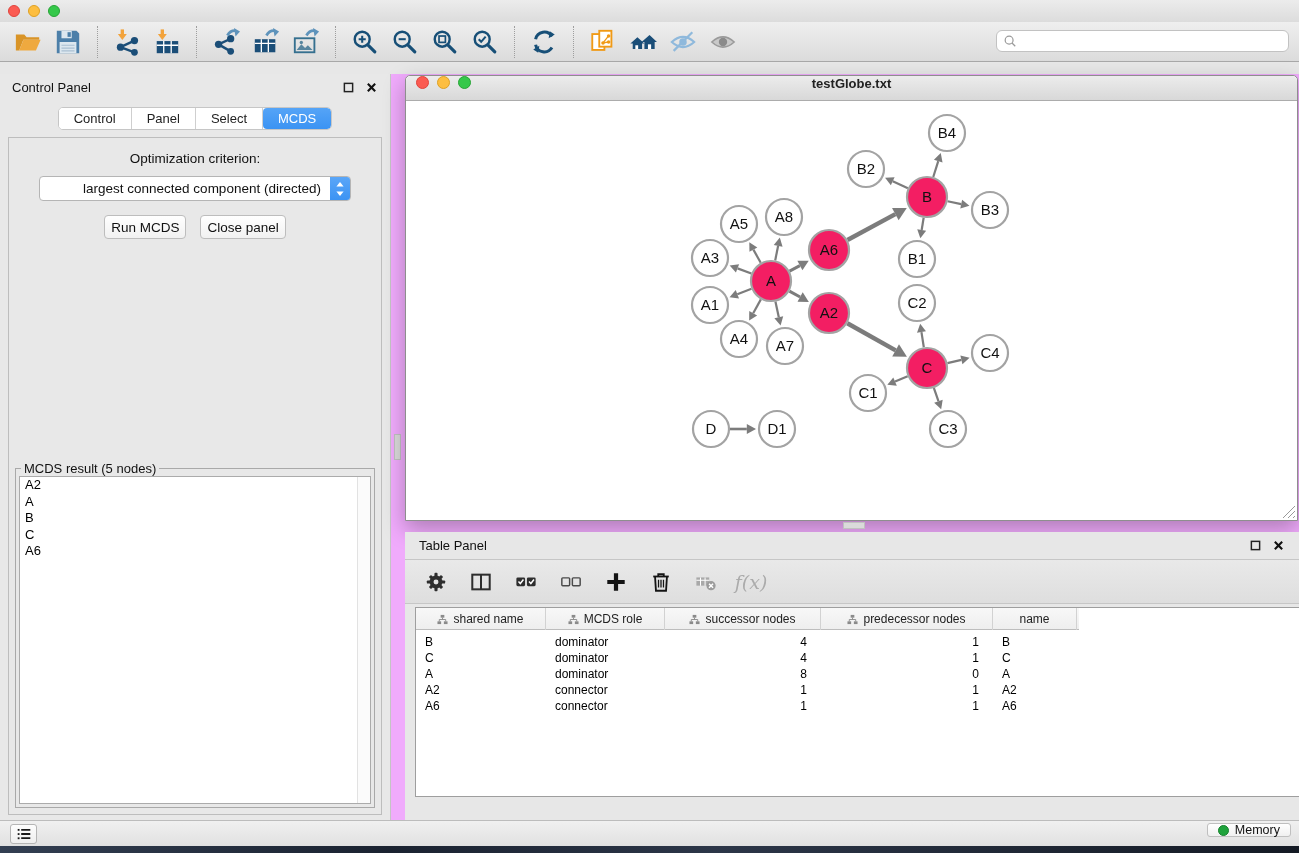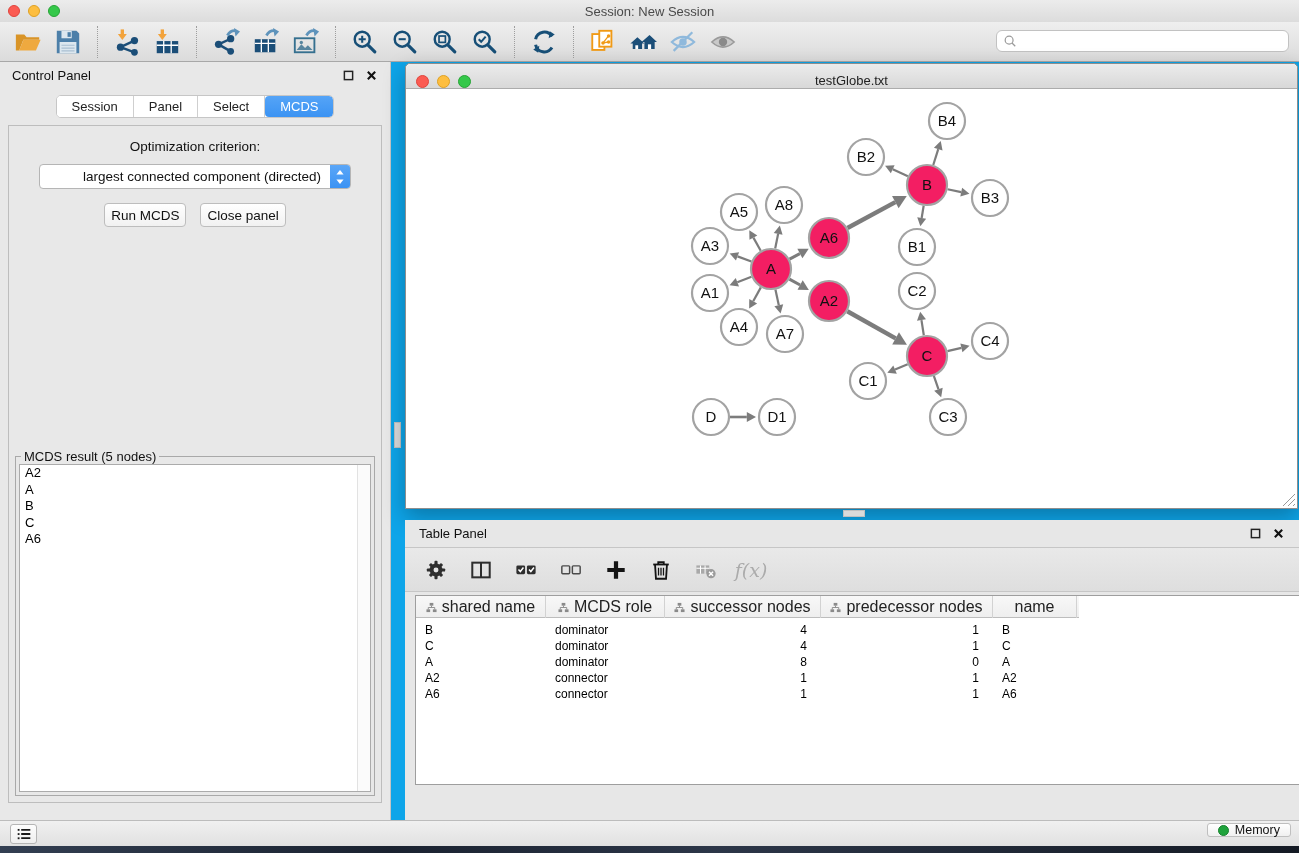--- a/index.html
+++ b/index.html
@@ -22,21 +22,21 @@
   .tb-icon { width:34px; height:34px; display:flex; align-items:center; justify-content:center; margin:0 3px; }
   .tb-icon svg { width:28px; height:28px; }
   .tb-sep { width:1px; height:32px; border-left:1px dotted #9E9E9E; margin:0 9px; }
   .searchbox { position:absolute; right:10px; top:8px; width:293px; height:22px; background:#fff;
     border:1px solid #C2C2C2; border-radius:6px; display:flex; align-items:center; padding:0 6px; }
   .searchbox svg { width:14px; height:14px; flex:0 0 auto; }
   .searchbox input { border:none; outline:none; flex:1; height:18px; font-size:12px; margin-left:4px;
     font-family:"Liberation Sans", sans-serif; background:transparent; }
 
   
-  .main { position:absolute; left:0; top:62px; width:1299px; height:758px; background:#0ea5e9; }
+  .main { position:absolute; left:0; top:74px; width:1299px; height:758px; background:#f0abfc; }
 
   
   .control-panel { position:absolute; left:0; top:0; width:391px; height:758px; background:#E8E8E8; border-right:1px solid #C4C4C4; }
   .panel-head { height:26px; display:flex; align-items:center; padding:0 12px; }
   .panel-head .ph-title { font-size:13px; color:#111; flex:1; }
   .ph-btn { width:14px; height:14px; display:flex; align-items:center; justify-content:center; margin-left:9px; }
   .ph-btn svg { width:11px; height:11px; }
 
   .cp-tabs-row { display:flex; justify-content:center; margin-top:7px; }
   .segmented { display:inline-flex; border:1px solid #C6C6C6; border-radius:5px; overflow:hidden; background:#fff; height:23px; }
@@ -62,40 +62,40 @@
   .list-item { font-size:13px; line-height:16.5px; padding-left:5px; color:#000; }
 
   
   .v-grip { position:absolute; left:394px; top:360px; width:7px; height:26px; background:#DADADA; border:1px solid #C0C0C0; }
   .h-grip { position:absolute; left:843px; top:448px; width:22px; height:7px; background:#DADADA; border:1px solid #C0C0C0; }
 
   
   .net-window { position:absolute; left:405px; top:1px; width:893px; height:446px; background:#fff;
     border:1px solid #8E8E8E; border-radius:5px 5px 0 0; box-shadow:0 8px 22px rgba(0,0,0,0.28); }
   .net-titlebar { height:25px; background:linear-gradient(#ECECEC,#D8D8D8); border-bottom:1px solid #ACACAC;
-    border-radius:5px 5px 0 0; display:flex; align-items:flex-end; position:relative; }
+    border-radius:5px 5px 0 0; display:flex; align-items:flex-start; position:relative;font-weight:bold; }
   .net-titlebar .lights { padding-left:10px; }
   .net-titlebar .light { width:13px; height:13px; }
   .net-title { position:absolute; left:0; right:0; text-align:center; font-size:13px; color:#222; }
   .net-canvas { position:relative; width:891px; height:419px; background:#fff; overflow:hidden; }
   .resize-handle { position:absolute; right:1px; bottom:1px; width:14px; height:14px; }
 
   
   .table-panel { position:absolute; left:405px; top:458px; width:894px; height:300px; background:#E7E7E7; }
   .tp-head { height:27px; display:flex; align-items:center; padding:0 14px; }
   .tp-head .ph-title { font-size:13px; color:#111; flex:1; }
   .tp-toolbar { height:45px; background:linear-gradient(#E9E9E9,#DEDEDE); border-top:1px solid #C6C6C6;
     border-bottom:1px solid #C6C6C6; display:flex; align-items:center; padding-left:18px; }
   .tp-icon { width:26px; height:26px; display:flex; align-items:center; justify-content:center; margin-right:19px; }
   .tp-icon svg { width:22px; height:22px; }
   .fx { font-family:"DejaVu Serif", serif; font-style:italic; font-size:19px; color:#ABABAB; }
 
   .tbl { position:absolute; left:10px; top:75px; width:1280px; height:190px; background:#fff; border:1px solid #9E9E9E; overflow:hidden; }
   .t-head { display:flex; height:22px; background:linear-gradient(#F8F8F8,#EEEEEE); border-bottom:1px solid #BDBDBD; width:663px; }
-  .t-hcell { display:flex; align-items:center; justify-content:center; gap:5px; font-size:16px; color:#222;
+  .t-hcell { display:flex; align-items:center; justify-content:center; gap:5px; font-size:12px; color:#222;
     border-right:1px solid #D2D2D2; height:22px; }
   .t-hcell svg { width:11px; height:11px; }
   .t-row { display:flex; height:16px; align-items:center; font-size:12px; color:#000; }
   .t-cell { white-space:nowrap; overflow:hidden; }
   .t-cell.left { padding-left:9px; text-align:left; }
   .t-cell.right { padding-right:14px; text-align:right; }
   .t-body { padding-top:4px; }
 
   .tp-tabs-row { position:absolute; left:0; right:0; top:273px; display:flex; justify-content:center; }
 
@@ -114,21 +114,20 @@
 </style>
 </head>
 <body>
 
 <div class="titlebar">
   <div class="lights">
     <div class="light red"></div>
     <div class="light yellow"></div>
     <div class="light green"></div>
   </div>
-  <div class="title">Session: New Session</div>
 </div>
 
 <div class="toolbar">
   <div id="toolbar-icons" style="display:flex;align-items:center;">
       <span class="tb-icon">
         <svg viewBox="0 0 30 30">
           <path d="M2 7h9l2.5 3H27v2.5H10L5.5 24H2z" fill="#D99427"></path>
           <path d="M5.5 24l4.6-11.5h18.4L23.5 24z" fill="#EFA93F"></path>
         </svg>
       </span>
@@ -279,21 +278,21 @@
           </svg>
         </span>
       <span class="ph-btn">
           <svg viewBox="0 0 12 12">
             <path d="M2 2l8 8M10 2l-8 8" stroke="#111" stroke-width="2.3"></path>
           </svg>
         </span>
     </div>
     <div class="cp-tabs-row">
       <div class="segmented" id="cp-tabs">
-          <div class="seg">Session</div>
+          <div class="seg">Control</div>
           <div class="seg">Panel</div>
           <div class="seg">Select</div>
           <div class="seg selected">MCDS</div>
         </div>
     </div>
     <div class="cp-content">
       <div class="opt-label">Optimization criterion:</div>
       <div class="combo">
         <span class="combo-text">largest connected component (directed)</span>
         <span class="stepper">

